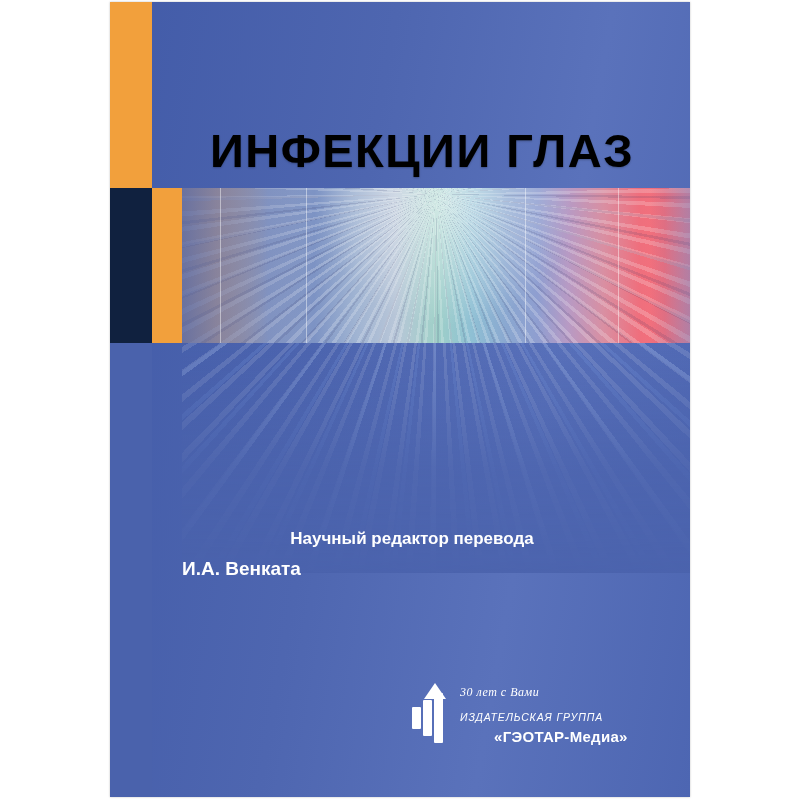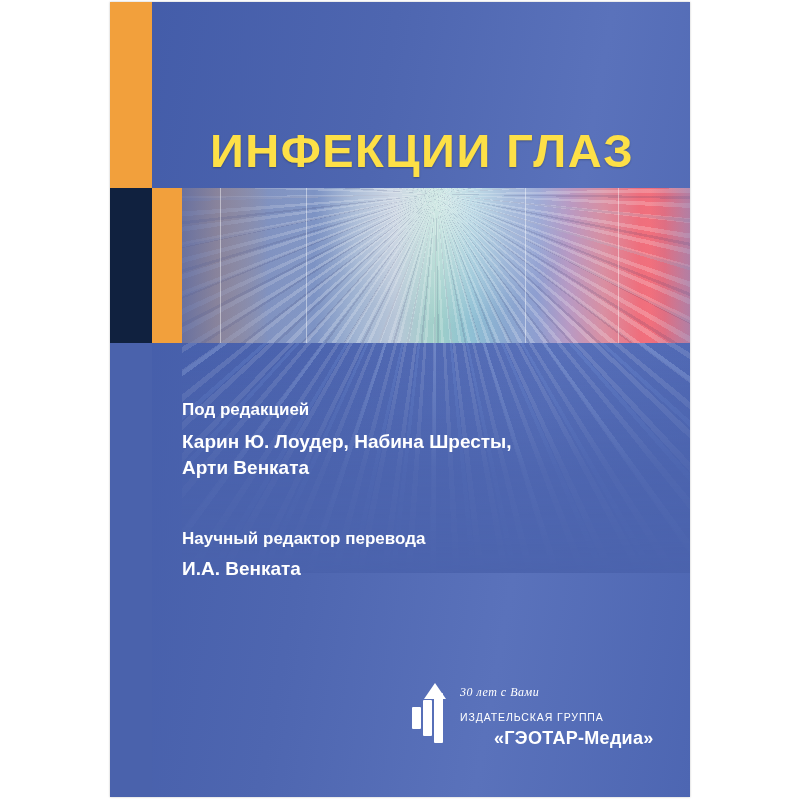--- a/index.html
+++ b/index.html
@@ -137,21 +137,21 @@
     background: rgba(255,255,255,0.45);
   }
 
   
   .title {
     position: absolute;
     left: 0;
     top: 124px;
     width: 624px;
     text-align: center;
-    color: #fde047;
+    color: #000000;
     font-size: 47px;
     font-weight: bold;
     letter-spacing: 1.5px;
     line-height: 1.05;
     text-shadow: 0 1px 2px rgba(0,0,0,0.25);
   }
 
   .editors-block {
     position: absolute;
     left: 72px;
@@ -174,20 +174,21 @@
     position: absolute;
     left: 72px;
     top: 527px;
     width: 460px;
     color: #ffffff;
   }
   .sci-label {
     font-size: 17px;
     font-weight: bold;
     margin-bottom: 9px;
+    text-align: center;
   }
   .sci-name {
     font-size: 19px;
     font-weight: bold;
   }
 
   
   .publisher {
     position: absolute;
     right: 36px;
@@ -232,26 +233,27 @@
     letter-spacing: 0.5px;
     white-space: nowrap;
   }
   .logo-group {
     position: absolute;
     left: 66px;
     top: 28px;
     font-size: 10.5px;
     letter-spacing: 0.9px;
     white-space: nowrap;
+    font-style: italic;
   }
   .logo-name {
     position: absolute;
     left: 100px;
     top: 45px;
-    font-size: 18px;
+    font-size: 15px;
     font-weight: bold;
     letter-spacing: 0.3px;
     white-space: nowrap;
   }
 </style>
 </head>
 <body>
 
 <div id="page">
 
@@ -277,27 +279,20 @@
       <div class="art-lower-fade"></div>
     </div>
 
     <div class="hairline" style="left:110px;"></div>
     <div class="hairline" style="left:196px;"></div>
     <div class="hairline" style="left:415px;"></div>
     <div class="hairline" style="left:508px;"></div>
 
     <div class="title">ИНФЕКЦИИ ГЛАЗ</div>
 
-    <div class="editors-block">
-      <div class="editors-label">Под редакцией</div>
-      <div class="editors-names">
-        <div>Карин Ю. Лоудер, Набина Шресты,</div>
-        <div>Арти Венката</div>
-      </div>
-    </div>
 
     <div class="sci-block">
       <div class="sci-label">Научный редактор перевода</div>
       <div class="sci-name">И.А. Венката</div>
     </div>
 
     <div class="publisher">
       <div class="logo-mark">
         <div class="bar b1"></div>
         <div class="bar b2"></div>

